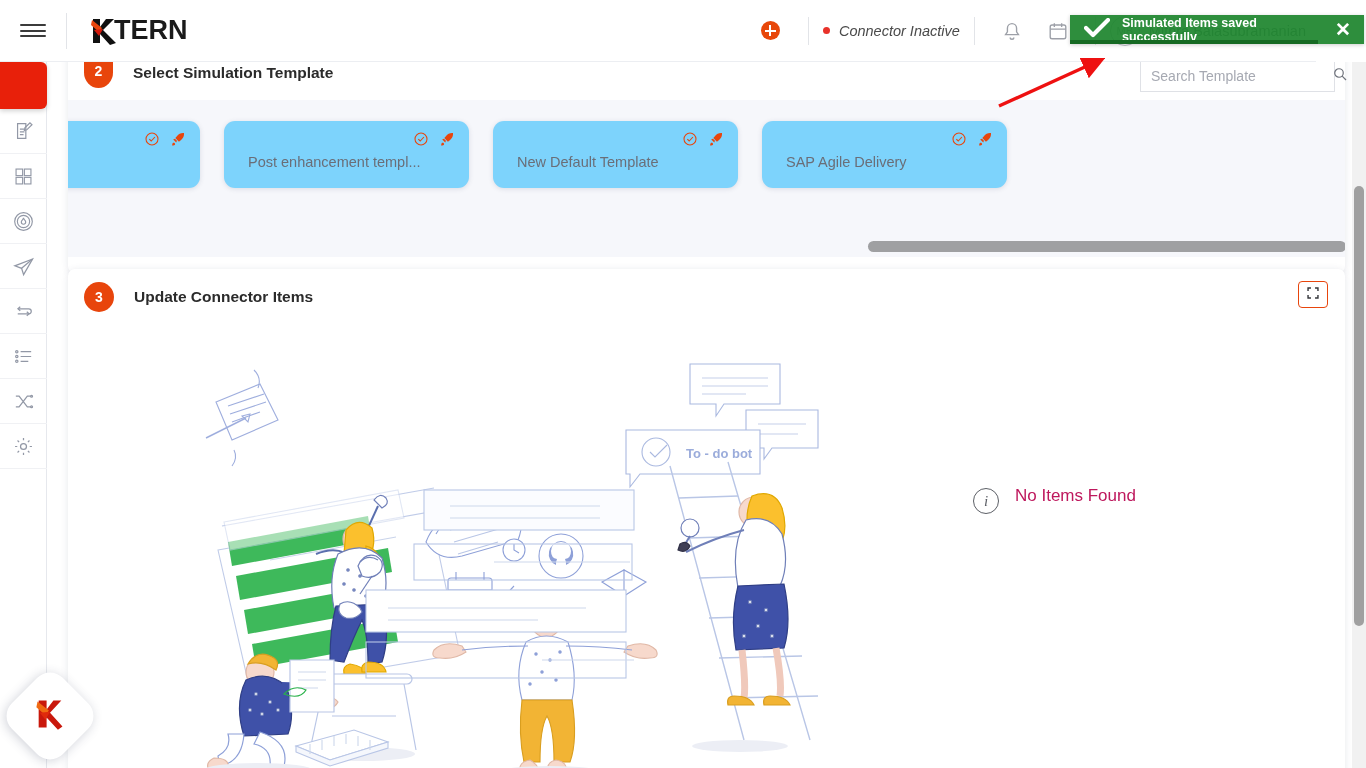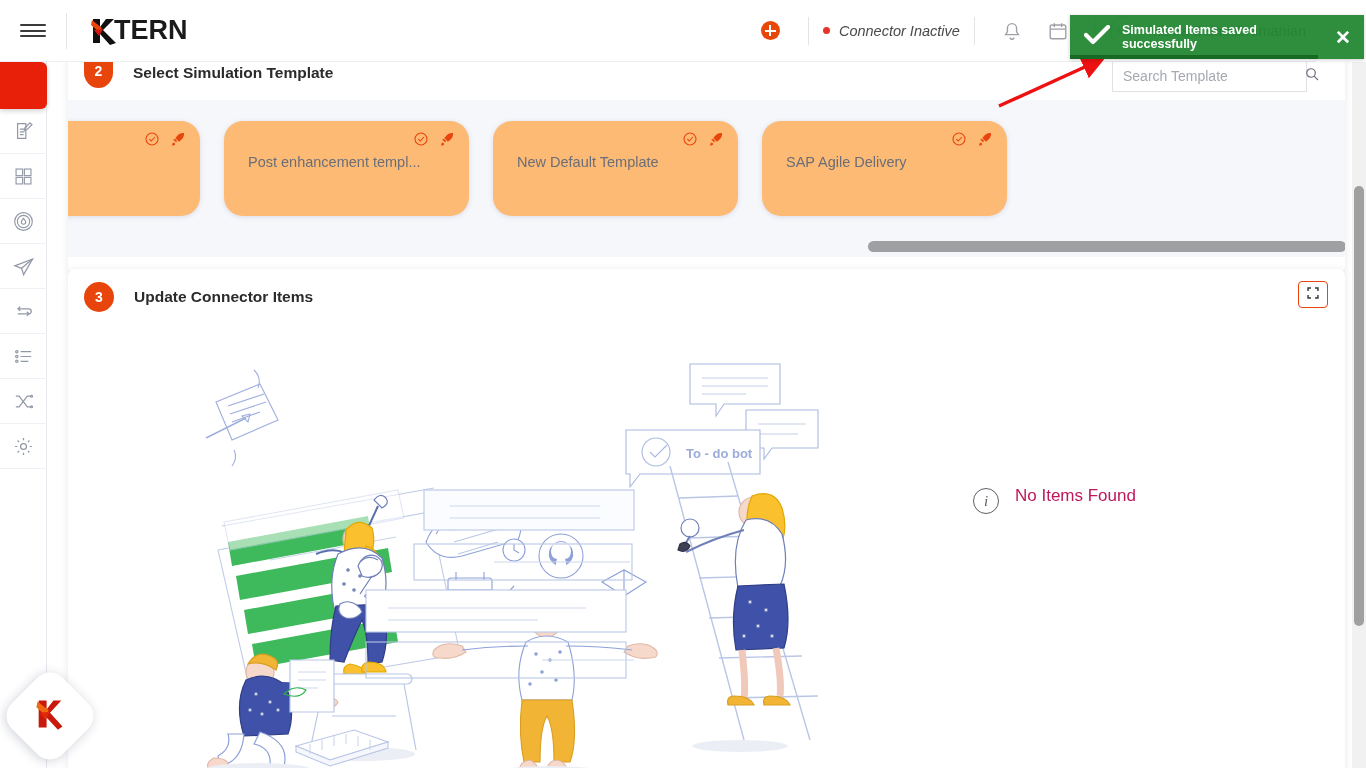--- a/index.html
+++ b/index.html
@@ -122,21 +122,21 @@
   .badge-circle {
     width: 30px; height: 30px; background: #e8450c; border-radius: 50%;
     color: #fff; font-size: 14px; font-weight: 700;
     display: flex; align-items: center; justify-content: center;
   }
   .sec-title {
     margin-left: 20px; font-size: 15.5px; color: #2b2b2b; font-weight: 600;
   }
 
   .search-wrap {
-    position: absolute; right: 38px; top: 14px;
+    position: absolute; right: 10px; top: 14px;
     width: 195px; height: 33px;
     border: 1px solid #dfe1e6; border-radius: 0;
     display: flex; align-items: center; padding: 0 10px;
     background: #fff;
   }
   .search-wrap input {
     border: 0; outline: 0; flex: 1;
     font-family: "Liberation Sans", sans-serif;
     font-size: 14px; color: #3c3c3c; background: transparent;
   }
@@ -147,22 +147,22 @@
     position: absolute; top: 55px; left: 0;
     width: 1277px; height: 157px;
     background: #f6f7fb;
     overflow: hidden;
   }
   .strip-inner {
     position: absolute; top: 21px; left: -113px;
     display: flex; gap: 24px;
   }
   .tpl-card {
-    width: 245px; height: 95px;
-    background: #fdba74; border-radius: 19px;
+    width: 245px; height: 67px;
+    background: #7dd3fc; border-radius: 11px;
     box-shadow: 0 1px 5px rgba(60,70,100,.15);
     position: relative; cursor: pointer;
     flex: 0 0 auto;
   }
   .tpl-icons {
     position: absolute; right: 14px; top: 10px;
     display: flex; align-items: center; gap: 10px;
   }
   .tpl-name {
     position: absolute; left: 24px; top: 33px;
@@ -203,21 +203,21 @@
     font-size: 15px; font-style: italic; font-family: "Liberation Serif", serif;
     display: flex; align-items: center; justify-content: center;
     margin-right: 16px; margin-top: 2px;
   }
   .empty-title { font-size: 17px; color: #be185d; margin-bottom: 9px; }
   .empty-sub { font-size: 14px; color: #6d717a; }
 
   
   .toast {
     position: absolute; top: 15px; right: 2px;
-    width: 294px; height: 44px;
+    width: 294px; height: 29px;
     background: rgba(30,133,46,.93);
     display: flex; align-items: center;
     z-index: 60;
     box-shadow: 0 1px 4px rgba(0,0,0,.2);
   }
   .toast-check { margin-left: 14px; margin-right: 12px; }
   .toast-text { color: #fff; font-size: 12.5px; font-weight: 600; flex: 1; }
   .toast-close {
     color: #fff; font-size: 19px; font-weight: 700;
     margin-right: 13px; cursor: pointer; line-height: 1;

